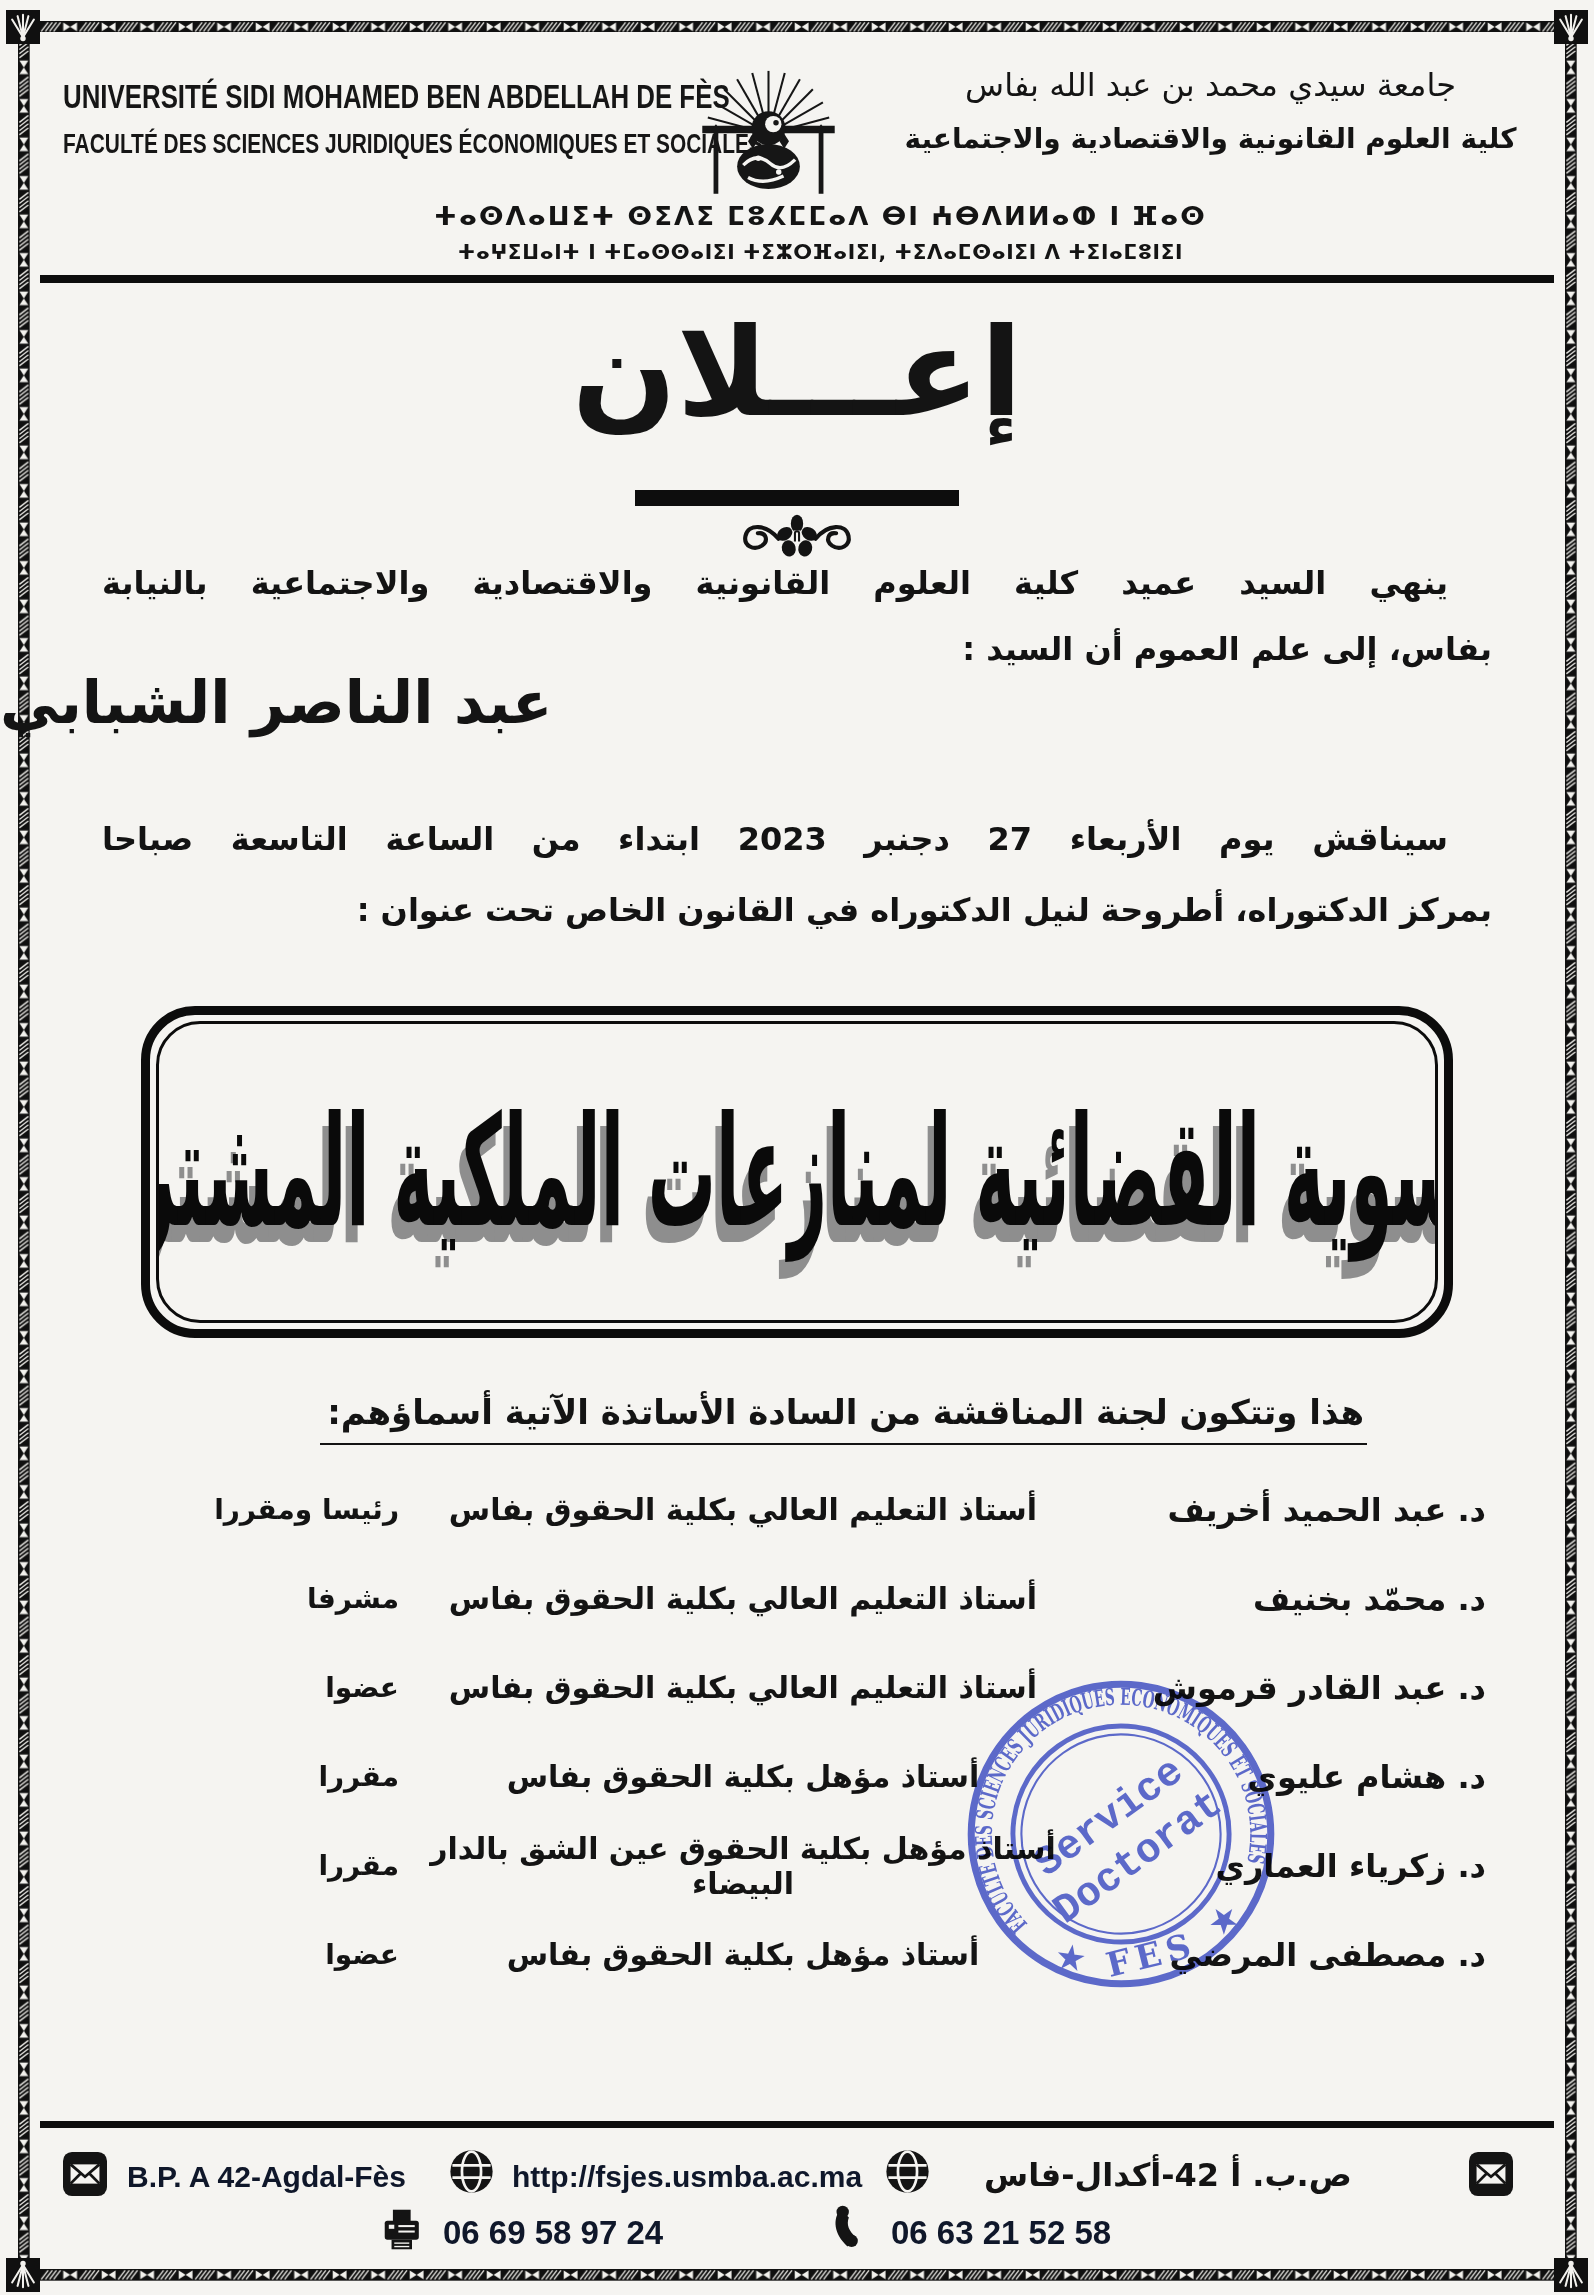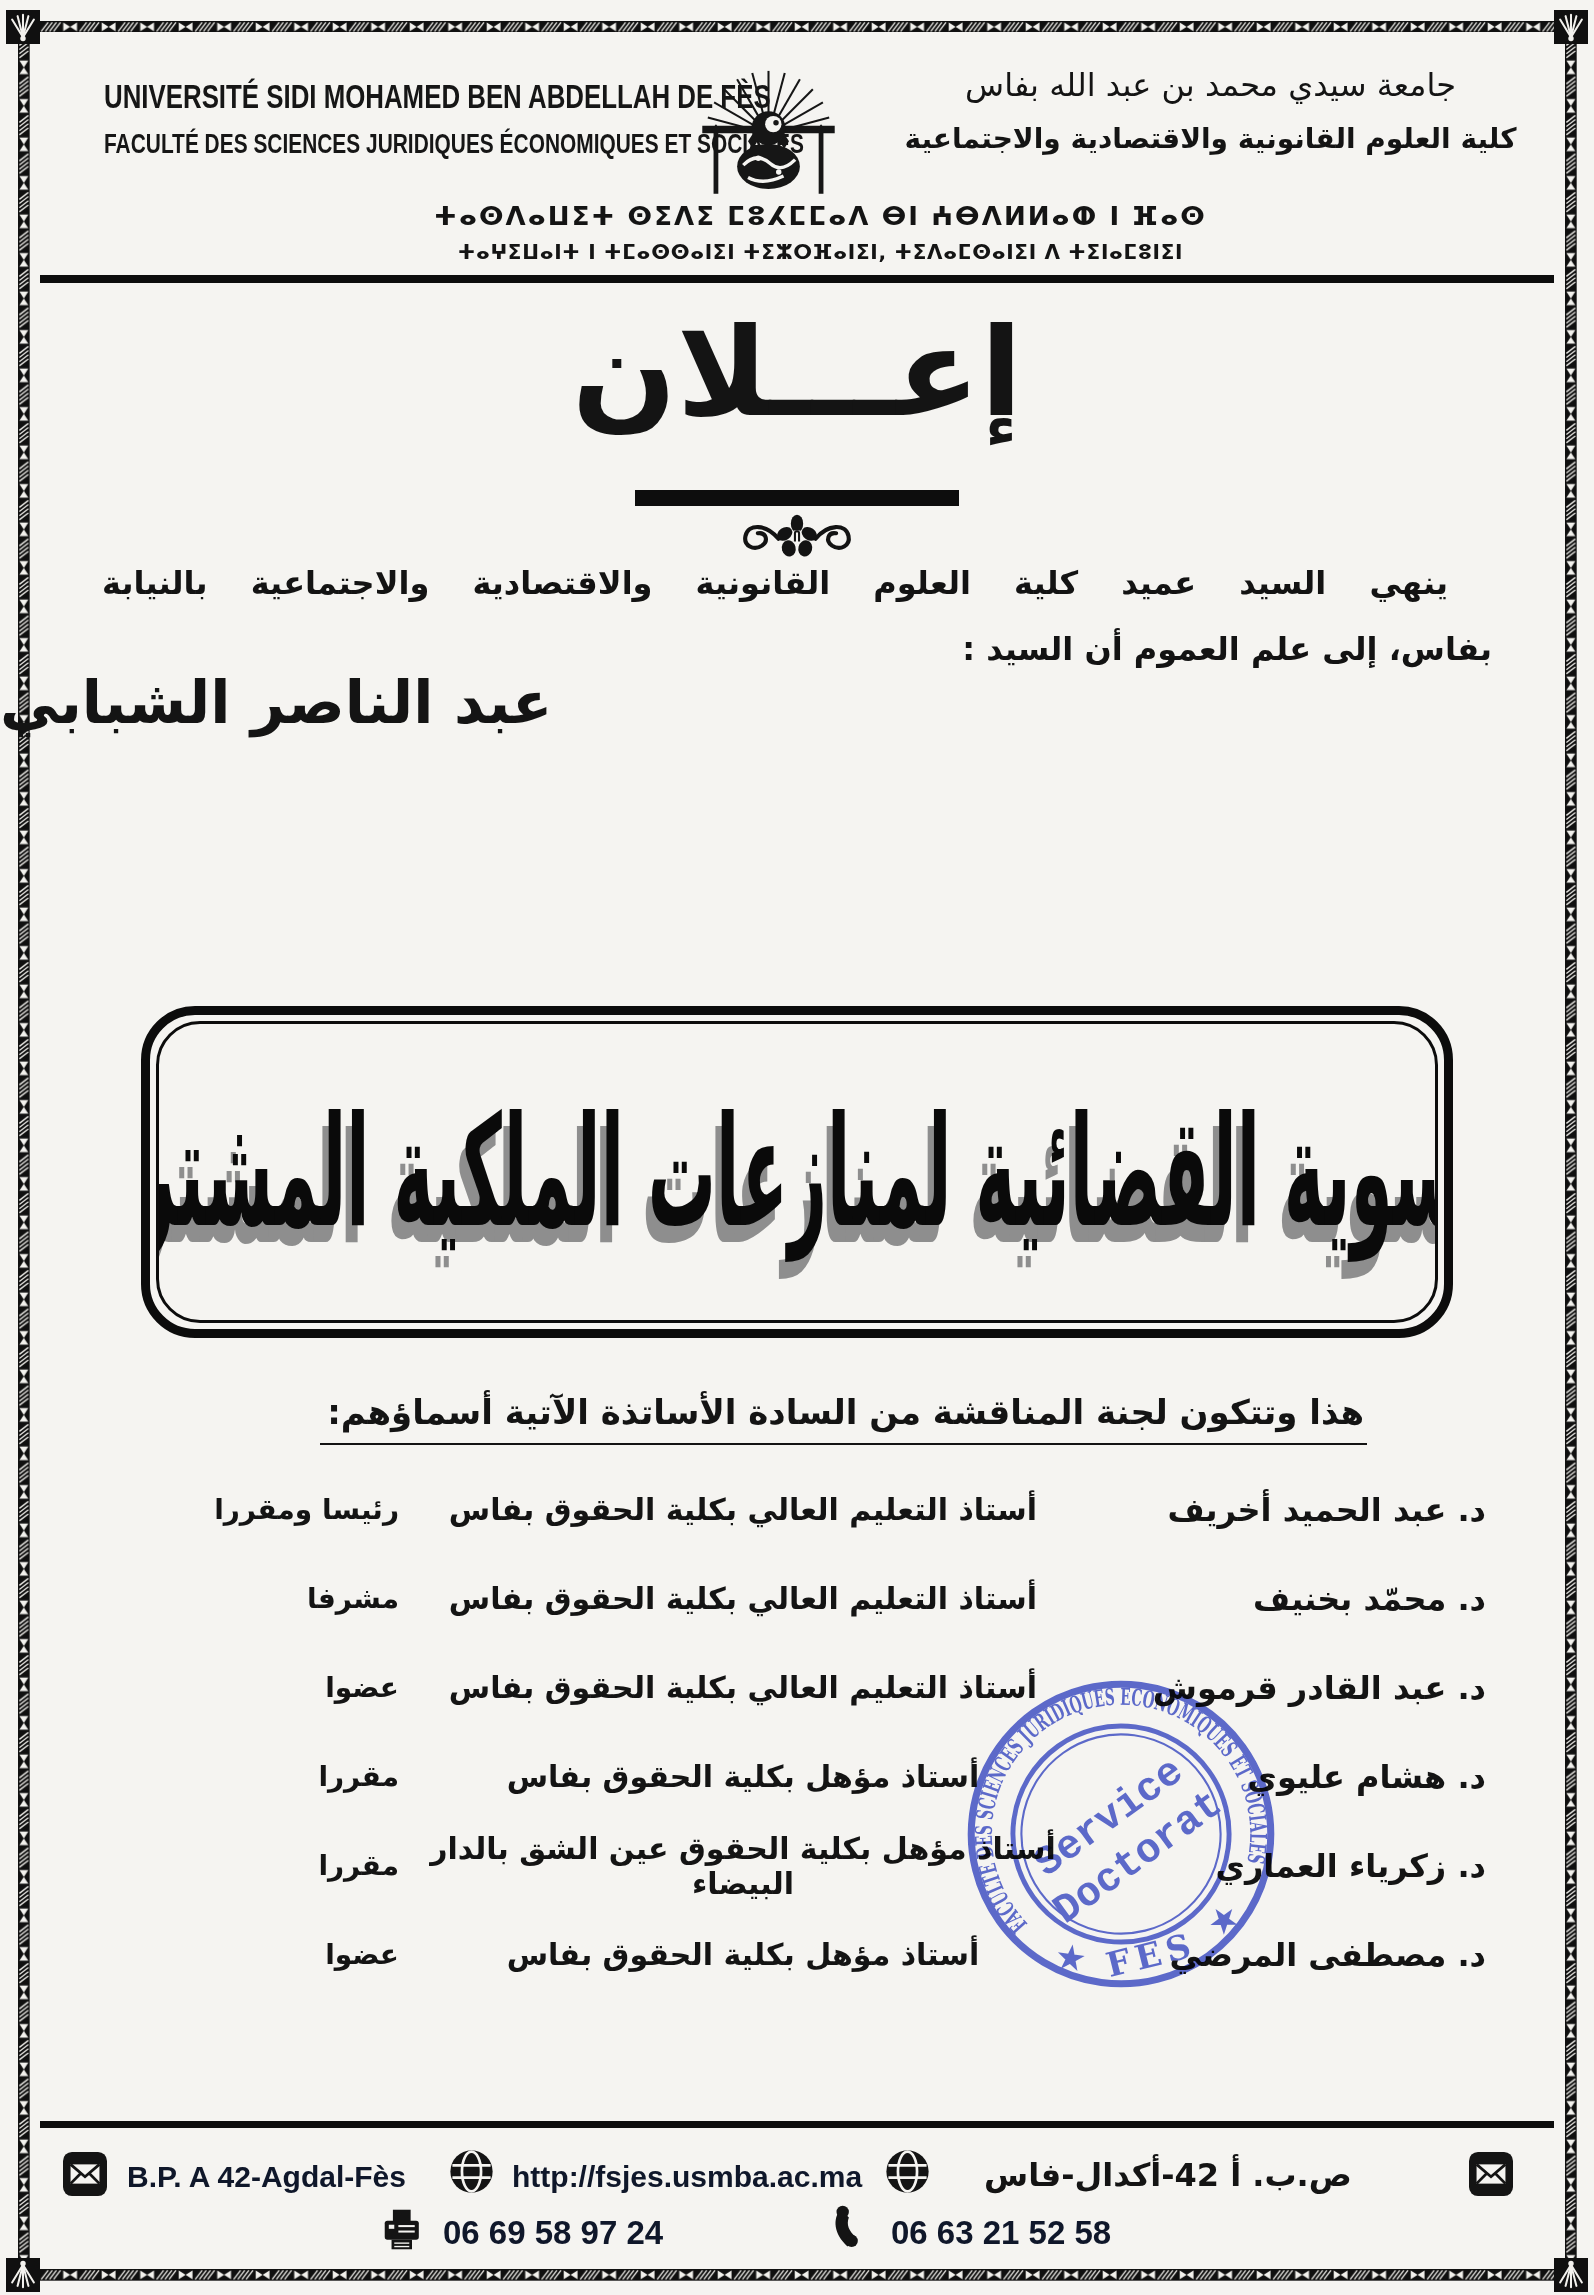--- a/index.html
+++ b/index.html
@@ -9,21 +9,21 @@
     background:#f5f4f1;
     overflow:hidden;
     font-family:"DejaVu Sans",sans-serif;
     color:#141414;
   }
   .abs{position:absolute;}
   
   .frame{position:absolute;}
   .corner{position:absolute;width:34px;height:34px;}
   
-  .fr-block{position:absolute;left:63px;top:77px;white-space:nowrap;color:#161616;margin-left:41px;}
+  .fr-block{position:absolute;left:63px;top:77px;white-space:nowrap;color:#161616;}
   .fr-l1{font-family:"Liberation Sans",sans-serif;font-weight:700;font-size:34px;
          transform:scaleX(.76);transform-origin:left center;letter-spacing:0;}
   .fr-l2{font-family:"Liberation Sans",sans-serif;font-weight:700;font-size:27.5px;
          transform:scaleX(.76);transform-origin:left center;margin-top:12.4px;}
   .ar-block{position:absolute;right:74px;top:66px;width:619px;text-align:center;direction:rtl;}
   .ar-l1{font-size:32px;font-weight:400;}
   .ar-l2{font-size:28px;font-weight:700;margin-top:18px;}
   .tif{position:absolute;left:0;right:0;text-align:center;font-weight:700;transform:translateX(23.4px);}
   .tif1{top:201px;font-size:26px;letter-spacing:2.1px;}
   .tif2{top:240px;font-size:20px;letter-spacing:0.7px;}
@@ -257,20 +257,24 @@
     <path d="M112,44 v-12 a3,3 0 0 1 6,0 v12" stroke="#131313" stroke-width="3" fill="none"></path>
   </svg>
 
   <div class="para p1">
     <div class="line j-line indent">ينهي السيد عميد كلية العلوم القانونية والاقتصادية والاجتماعية بالنيابة</div>
     <div class="line">بفاس، إلى علم العموم أن السيد :</div>
   </div>
 
   <div class="candidate">عبد الناصر الشبابي</div>
 
+  <div class="para p2">
+    <div class="line j-line indent">سيناقش يوم الأربعاء 27 دجنبر 2023 ابتداء من الساعة التاسعة صباحا</div>
+    <div class="line">بمركز الدكتوراه، أطروحة لنيل الدكتوراه في القانون الخاص تحت عنوان :</div>
+  </div>
 
   <div class="thesis-box">
     <div class="thesis-inner">
       <div class="thesis-title">التسوية القضائية لمنازعات الملكية المشتركة</div>
     </div>
   </div>
 
   <div class="committee-heading">هذا وتتكون لجنة المناقشة من السادة الأساتذة الآتية أسماؤهم:</div>
 
   <div class="committee">

